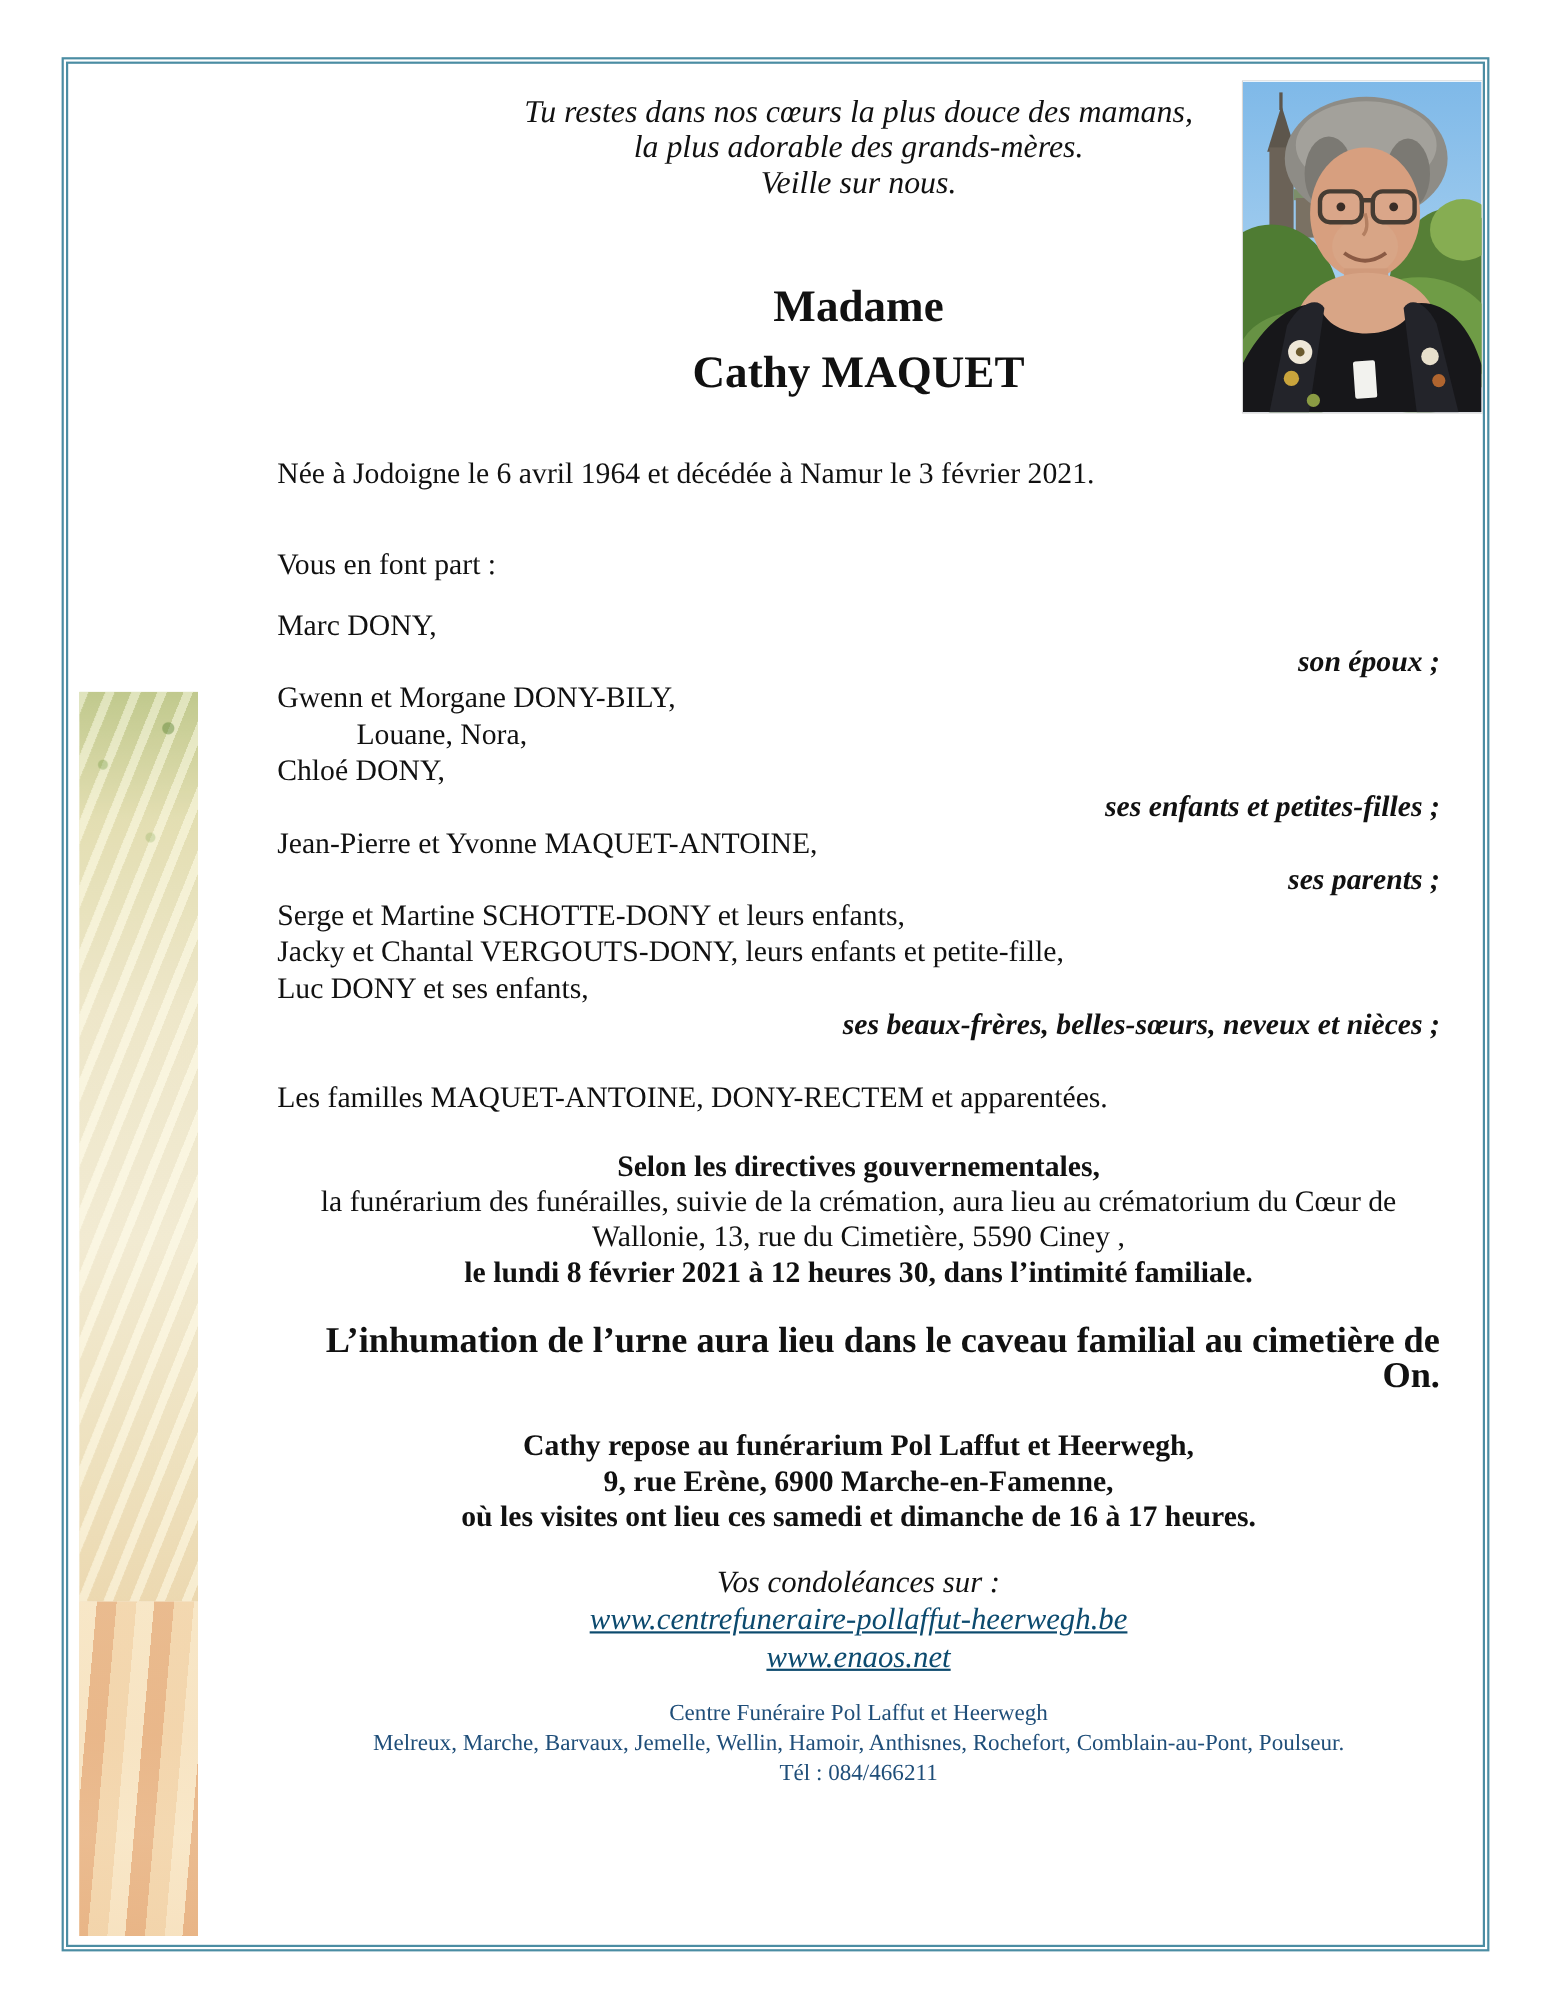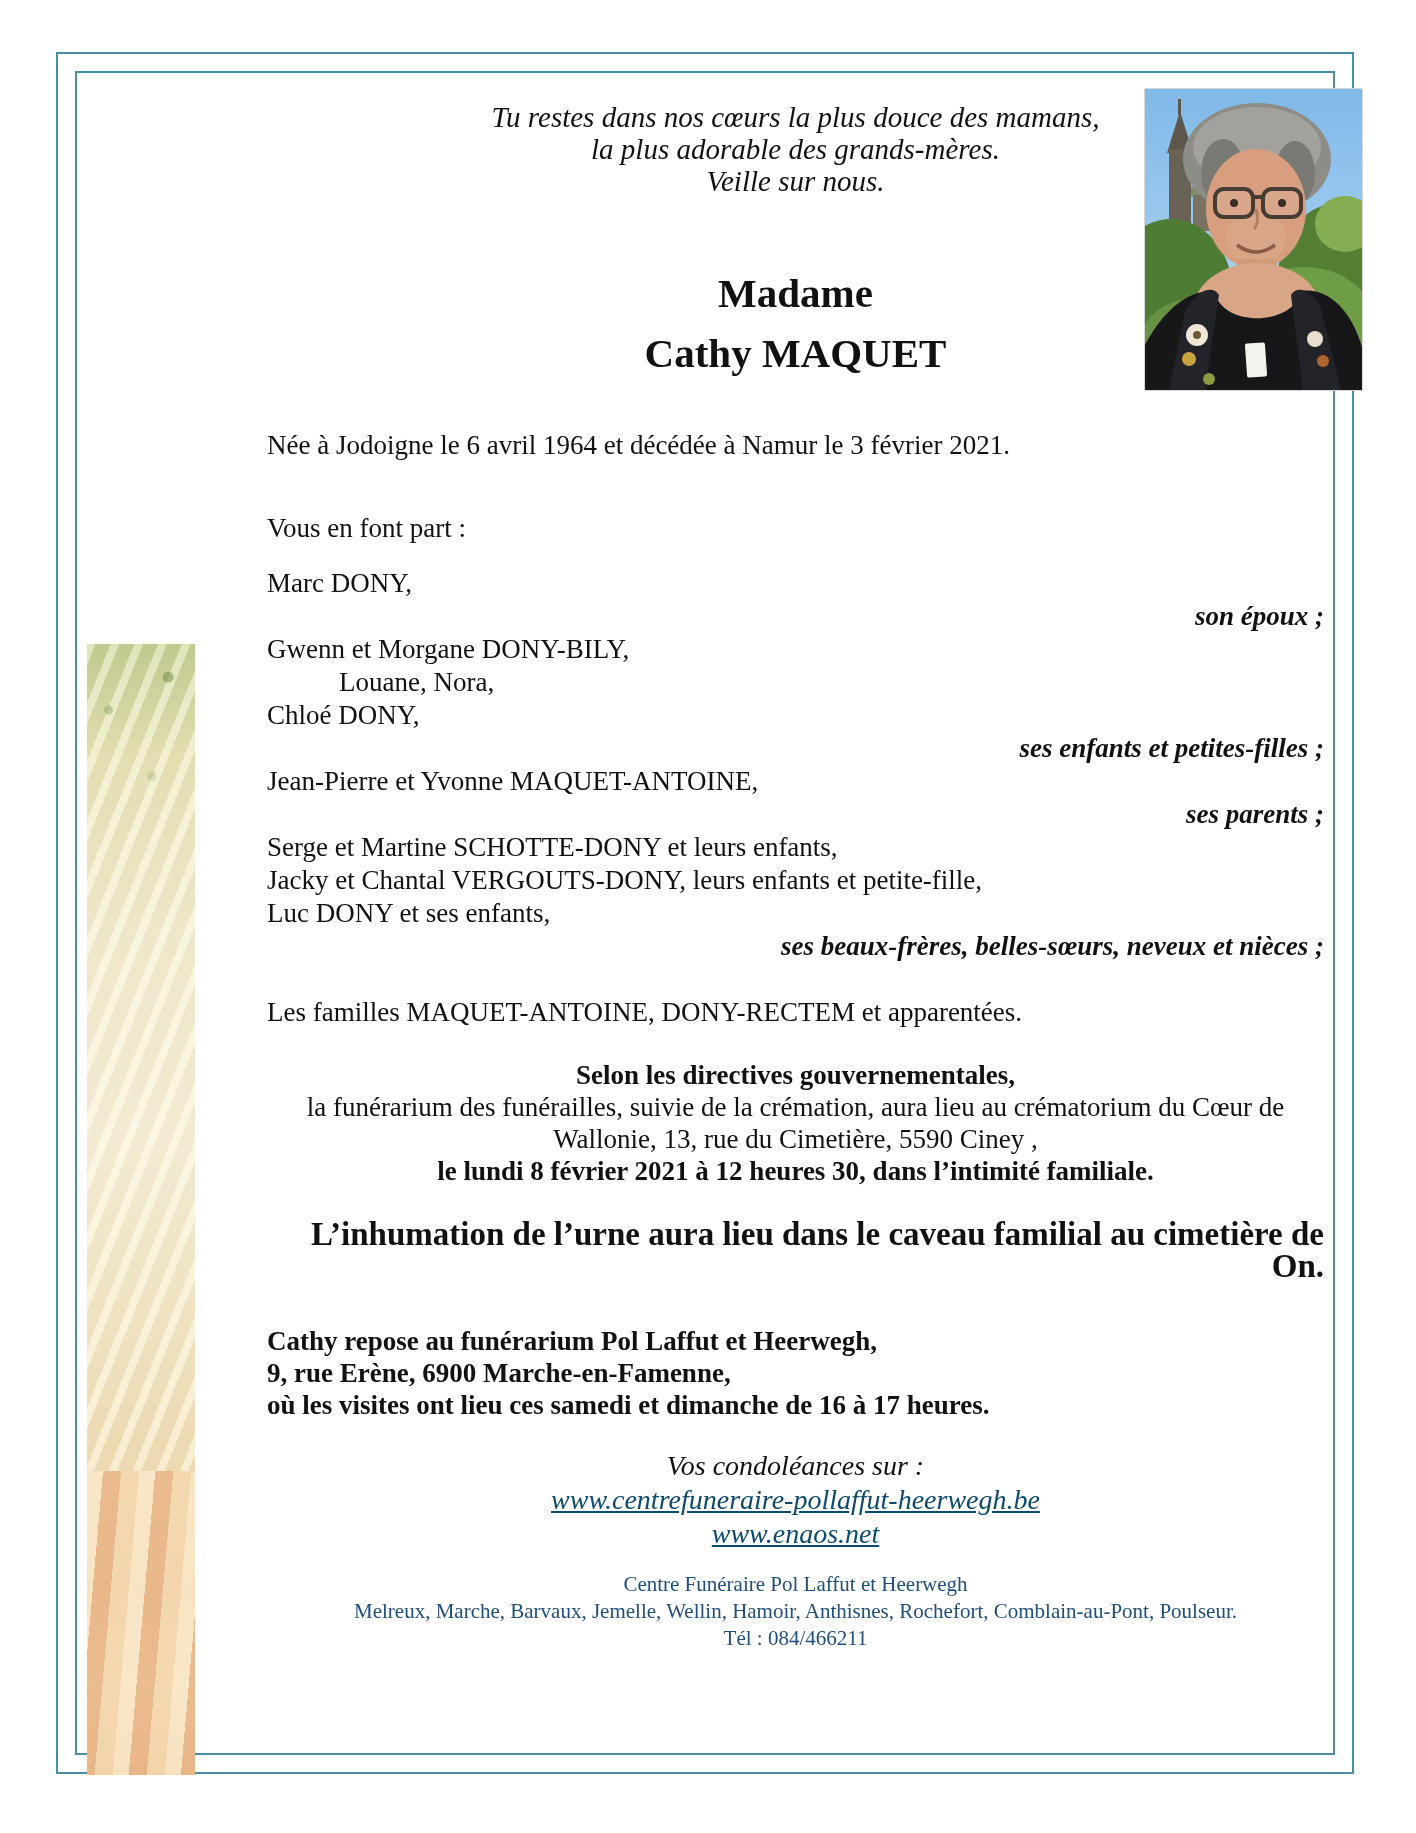--- a/index.html
+++ b/index.html
@@ -2,21 +2,21 @@
 <html lang="fr"><head>
 <meta charset="utf-8">
 <style>
   html,body{margin:0;padding:0;}
   body{
     width:1416px;height:1833px;position:relative;background:#ffffff;
     font-family:"Liberation Serif","DejaVu Serif",serif;color:#111111;
   }
   .card{
     position:absolute;left:56px;top:52px;width:1298px;height:1722px;
-    border:2px solid #4b8da3;padding:17px;box-sizing:border-box;
+    border:2px solid #4b8da3;padding:2px;box-sizing:border-box;
   }
   .card-inner{
     position:relative;width:100%;height:100%;
     border:2px solid #4b8da3;box-sizing:border-box;
   }
   
   .photo-strip{
     position:absolute;left:10px;top:14px;width:108px;height:1688px;overflow:hidden;
   }
   .strip-foliage{
@@ -69,21 +69,21 @@
   .life-dates{margin-top:46px;font-size:27px;line-height:33px;}
   .intro{margin-top:50px;font-size:27px;line-height:33px;}
   .fam-list{margin-top:22px;font-size:27px;}
   .fam-line{line-height:33px;text-align:left;}
   .fam-line.indent1{padding-left:72px;}
   .fam-role{line-height:33px;text-align:right;font-weight:bold;font-style:italic;}
   .fam-families{margin-top:33px;line-height:33px;}
   .ceremony{margin-top:30px;text-align:center;font-size:27px;line-height:32px;}
   .bold{font-weight:bold;}
   .inhumation{margin-top:31px;text-align:right;font-size:33px;line-height:32px;font-weight:bold;}
-  .repose{margin-top:43px;font-size:27px;line-height:32px;font-weight:bold;}
+  .repose{margin-top:31px;text-align:center;font-size:27px;line-height:32px;font-weight:bold;}
   .condolences{margin-top:28px;text-align:center;font-size:28px;line-height:34px;font-style:italic;}
   .condolences a{color:#0c4a6e;text-decoration:underline;}
   .footer{margin-top:20px;text-align:center;font-size:21px;line-height:27px;color:#1f4e79;}
 </style>
 </head>
 <body>
 
 <div class="card">
   <div class="card-inner">
 

